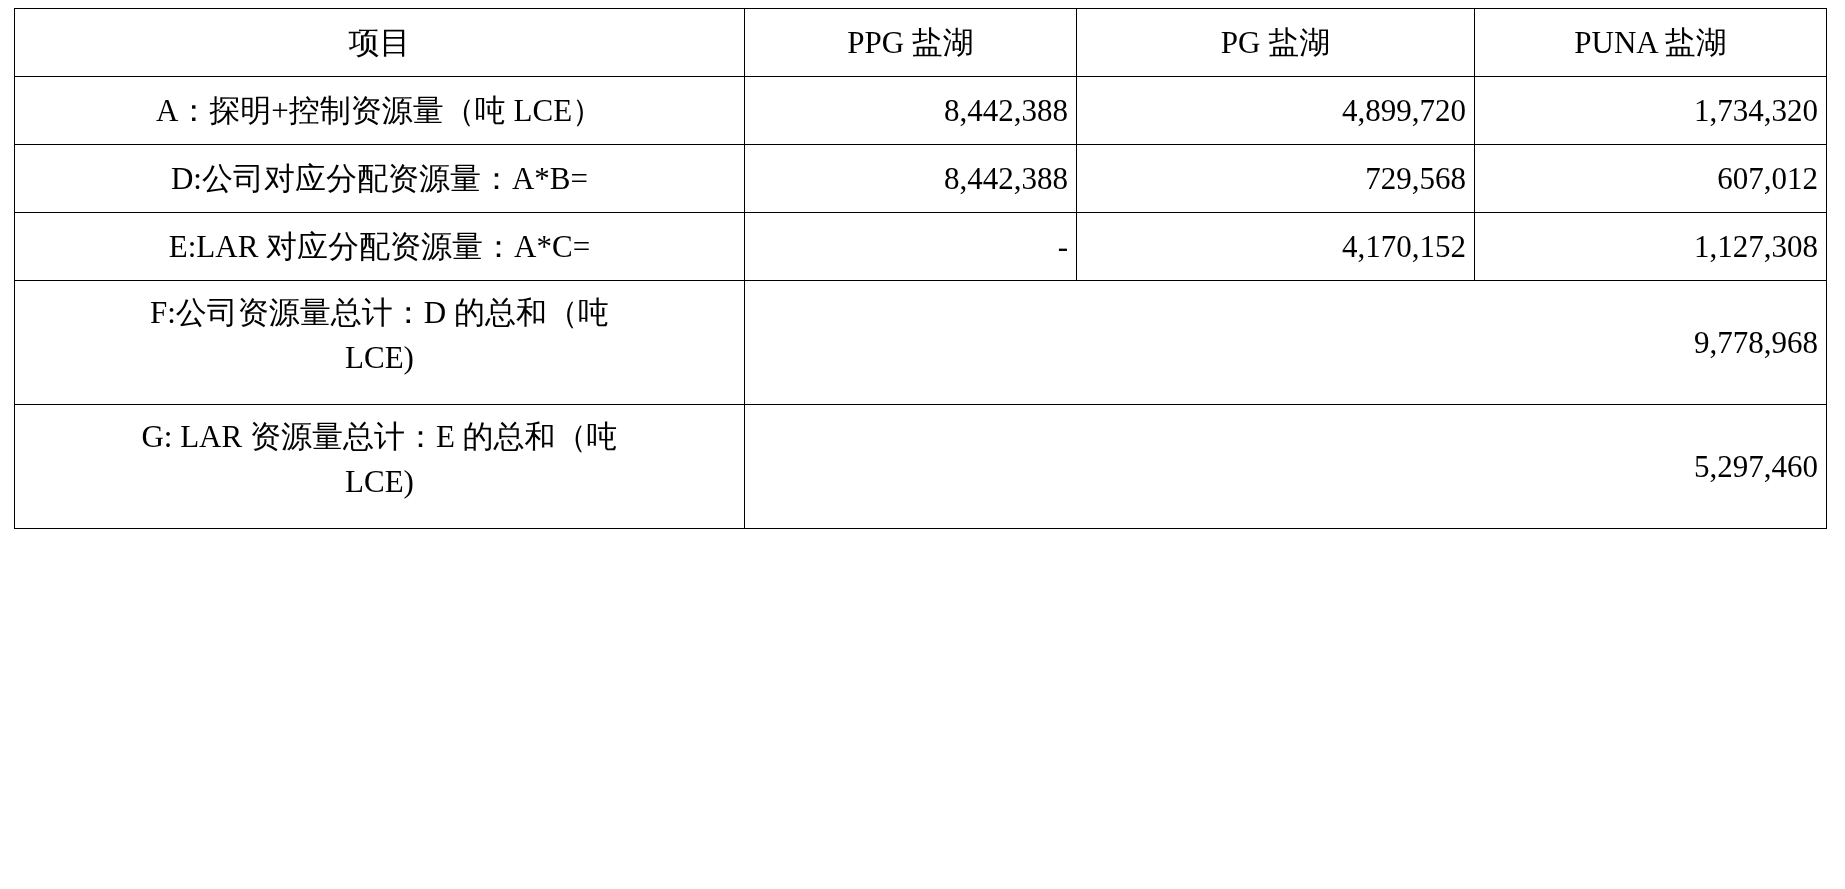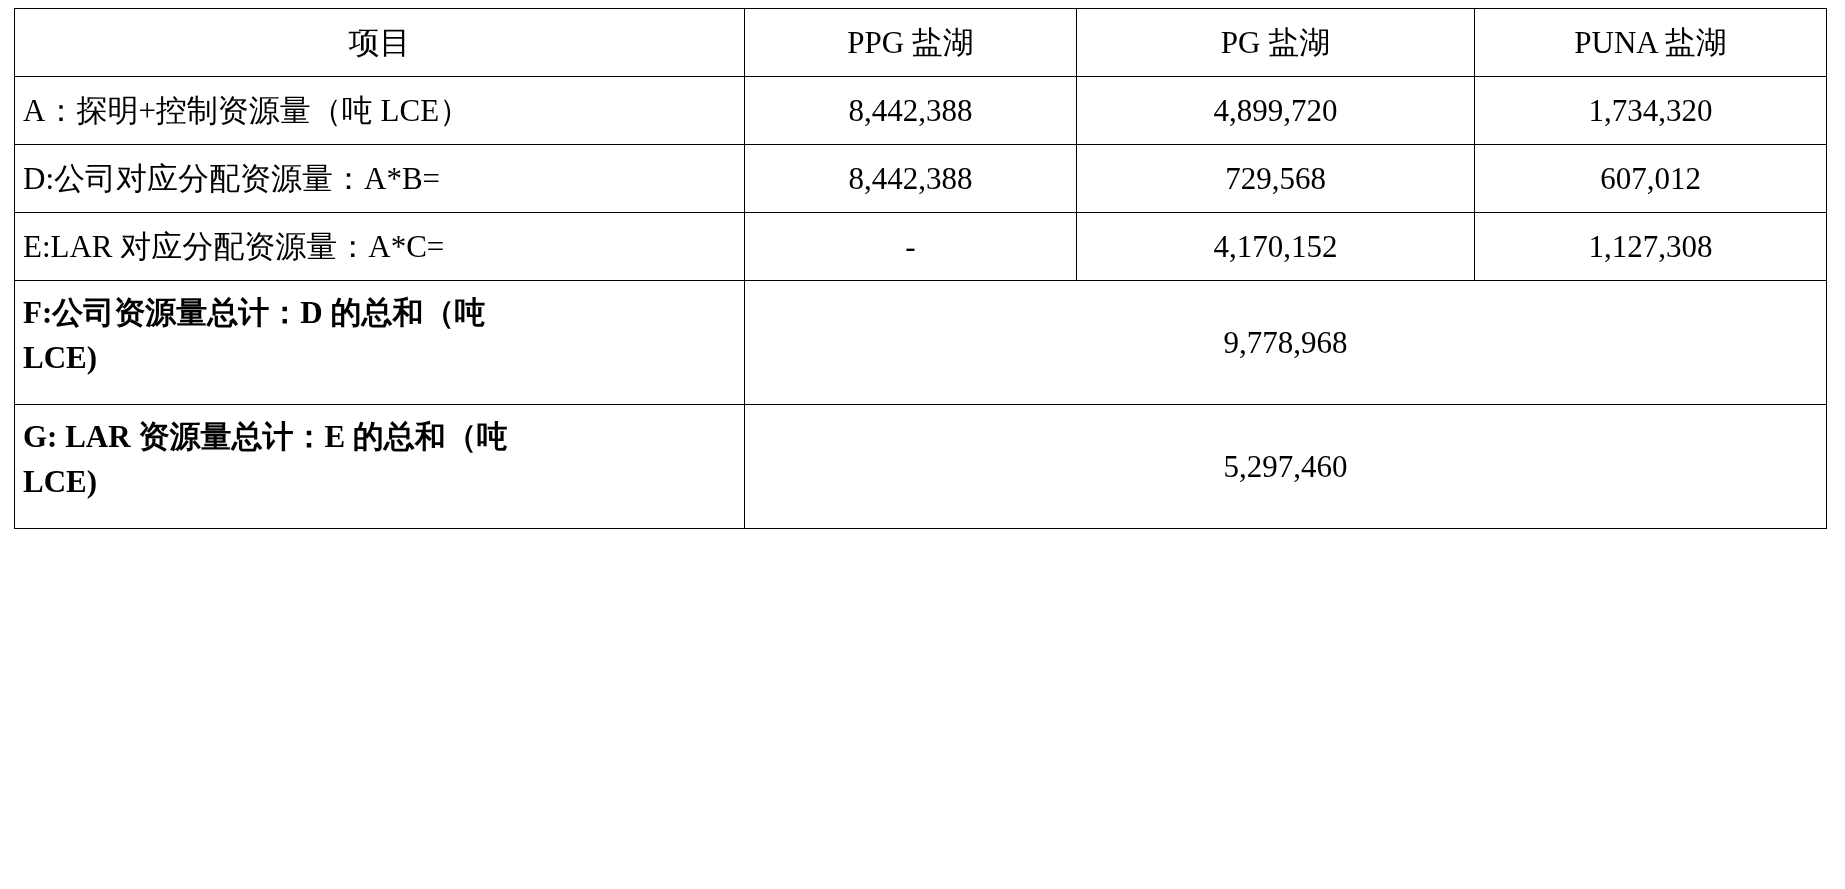--- a/index.html
+++ b/index.html
@@ -40,41 +40,40 @@
     line-height: 1.28;
     padding: 6px 8px;
     vertical-align: middle;
     box-sizing: border-box;
   }
   th.col-head {
     text-align: center;
     height: 68px;
   }
   td.row-label {
-    text-align: left;
+    text-align: center;
     padding-left: 6px;
     height: 68px;
   }
   td.val {
-    text-align: center;
+    text-align: right;
     height: 68px;
   }
   td.row-label.tall {
     height: 124px;
     vertical-align: top;
     padding-top: 10px;
     line-height: 1.45;
   }
   td.val.tall {
     height: 124px;
     vertical-align: middle;
   }
   .nowrap-break {
     display: block;
-    font-weight: bold;
   }
 </style>
 </head>
 <body>
 
 <div class="page">
   <table class="resource-table">
     <colgroup>
       <col class="c-item">
       <col class="c-ppg">

